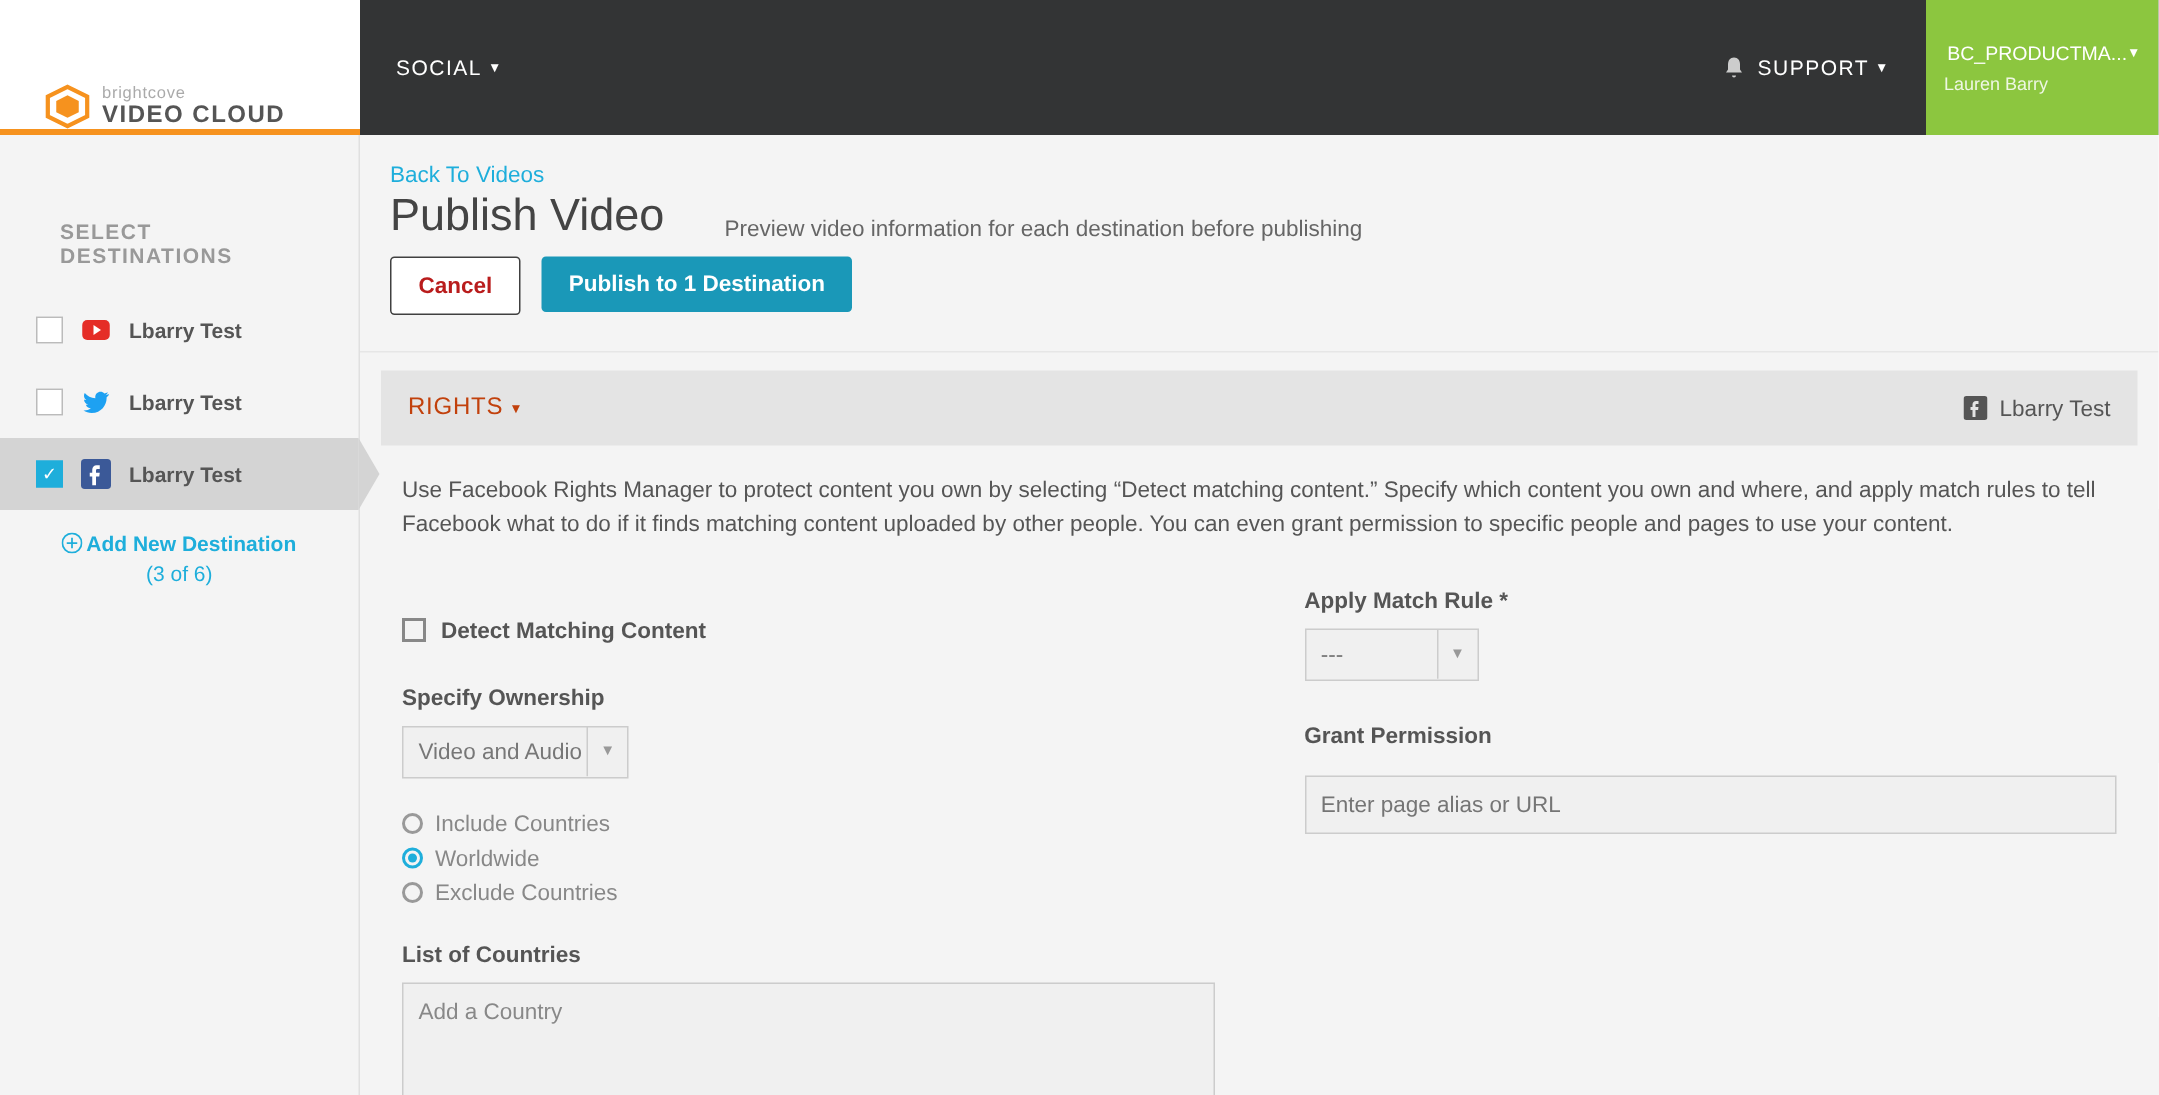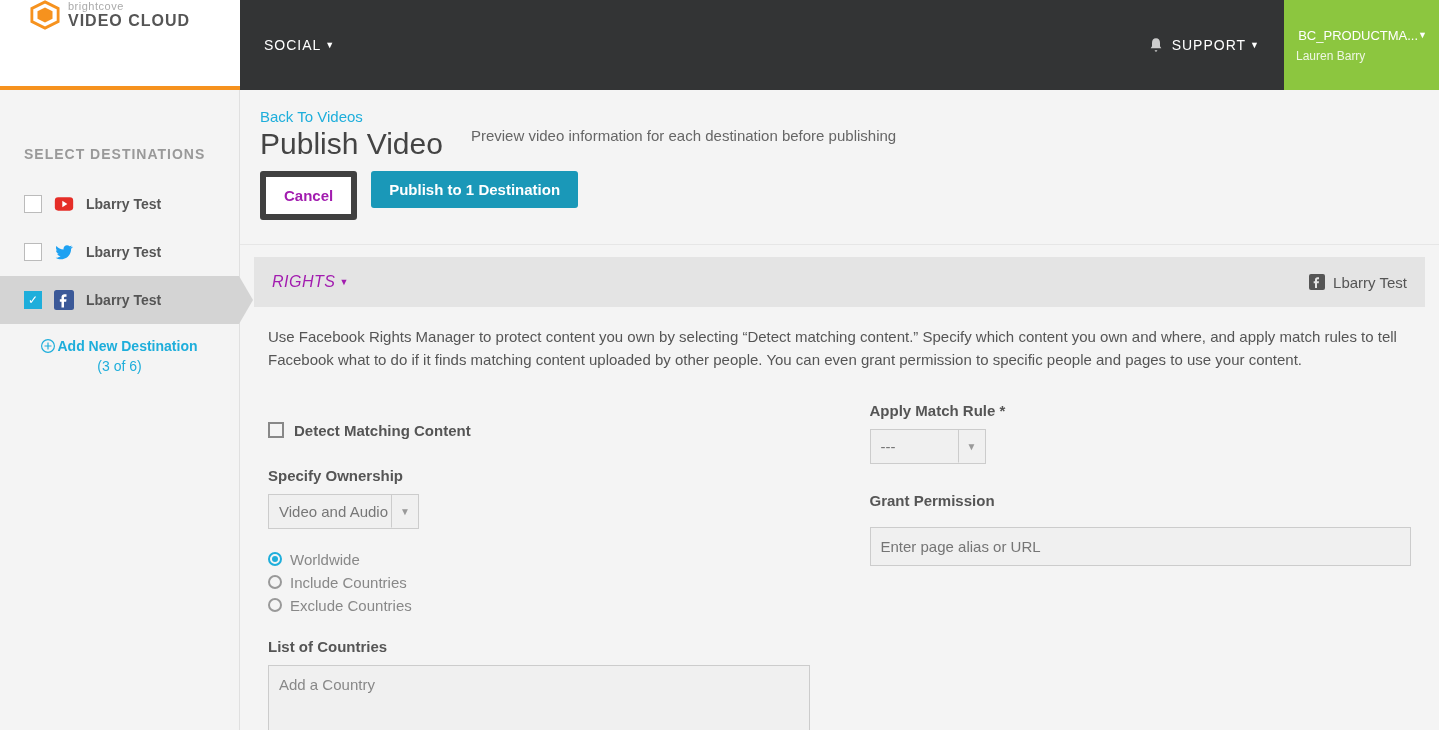--- a/index.html
+++ b/index.html
@@ -1,67 +1,67 @@
 <!DOCTYPE html>
 <html><head>
   <meta charset="utf-8">
   <style>
     * { box-sizing: border-box; margin: 0; padding: 0; }
     body { font-family: Arial, Helvetica, sans-serif; color: #333; font-size: 14px; }
     
     .top-bar { display: flex; height: 90px; background: #333435; }
-    .logo-area { width: 240px; background: #fff; border-bottom: 4px solid #f6921e; display: flex; align-items: flex-start; padding-left: 30px; }
+    .logo-area { width: 240px; background: #fff; border-bottom: 4px solid #f6921e; display: flex; align-items: flex-end; padding-left: 30px; }
     .logo-svg { width: 30px; height: 30px; margin-right: 8px; }
     .logo-text { display: flex; flex-direction: column; line-height: 1.1; }
     .logo-brand { color: #aaa; font-size: 11px; letter-spacing: 0.5px; }
     .logo-product { color: #555; font-size: 16px; font-weight: bold; letter-spacing: 1px; }
     
     .nav-area { flex: 1; display: flex; align-items: center; padding: 0 24px; color: #fff; }
     .nav-left { display: flex; align-items: center; }
     .nav-item { font-size: 14px; letter-spacing: 1px; cursor: pointer; display: flex; align-items: center; gap: 4px; }
     .nav-right { margin-left: auto; display: flex; align-items: center; gap: 8px; }
     .notif-icon { width: 16px; height: 16px; }
     
     .account-area { width: 155px; background: #8cc63f; color: #fff; padding: 16px 12px; display: flex; flex-direction: column; justify-content: center; }
     .account-row { display: flex; align-items: center; justify-content: flex-end; font-size: 13px; }
     .account-name { white-space: nowrap; overflow: hidden; text-overflow: ellipsis; max-width: 120px; }
     .account-user { font-size: 12px; color: rgba(255,255,255,0.85); margin-top: 6px; }
     
     .main { display: flex; min-height: calc(100vh - 90px); }
     .sidebar { width: 240px; background: #f4f4f4; padding-top: 56px; border-right: 1px solid #e0e0e0;}
-    .sidebar-title { font-size: 14px; color: #999; letter-spacing: 1px; padding: 0 24px 18px; font-weight: bold; }
+    .sidebar-title { font-size: 14px; color: #999; letter-spacing: 1px; padding: 0 40px 18px; font-weight: bold; }
     .dest-item { display: flex; align-items: center; gap: 12px; padding: 14px 24px; cursor: pointer; position: relative; }
     .dest-item.active { background: #d4d4d4; }
     .dest-item.active::after {
       content: ''; position: absolute; right: -14px; top: 0; width: 0; height: 0;
       border-top: 24px solid transparent; border-bottom: 24px solid transparent; border-left: 14px solid #d4d4d4;
     }
     .dest-checkbox { width: 18px; height: 18px; border: 1px solid #bbb; background: #fff; flex-shrink: 0; display:flex; align-items:center; justify-content:center;}
     .dest-checkbox.checked { background: #1eaedb; border-color: #1eaedb; color: #fff; font-size: 12px; }
     .dest-icon { width: 20px; height: 20px; flex-shrink: 0; }
     .dest-label { font-weight: bold; color: #555; font-size: 14px; }
     .add-dest { text-align: center; padding: 14px 24px; color: #1eaedb; font-weight: bold; font-size: 14px; cursor: pointer; }
     .add-dest-sub { font-weight: normal; display:block; margin-top:2px;}
     .plus-circle { display:inline-block; vertical-align:middle; margin-right:2px;}
 
     .content { flex: 1; background: #f4f4f4; }
     .content-header { display: flex; align-items: flex-start; padding: 18px 20px 24px; border-bottom: 1px solid #e6e6e6; flex-direction: column;}
     .header-left { flex: 1; }
     .back-link { color: #1eaedb; font-size: 15px; cursor: pointer; }
-    .page-title-row { display: flex; align-items: flex-start; gap: 28px; margin-top: 2px;}
+    .page-title-row { display: flex; align-items: flex-end; gap: 40px; margin-top: 2px;}
     .page-title { font-size: 30px; font-weight: normal; color: #444; }
     .page-subtitle { color: #666; font-size: 15px; }
     .header-actions { display: flex; gap: 14px; align-items: flex-start; margin-top: 10px;}
     .btn { padding: 10px 18px; border-radius: 3px; font-size: 15px; font-weight: bold; cursor: pointer; border: none; }
-    .btn-cancel { background: #fff; color: #a21caf; border: 6px solid #404040; }
+    .btn-cancel { background: #fff; color: #b91c1c; border: 1px solid #404040; }
     .btn-publish { background: #1a98b8; color: #fff; }
     
     .panel { margin: 12px 14px 0; }
     .panel-header { background: #e4e4e4; padding: 16px 18px; display: flex; align-items: center; justify-content: space-between; }
-    .panel-title { font-size: 16px; color: #a21caf; letter-spacing: 0.5px; display: flex; align-items: center; gap: 4px; font-style: italic; }
+    .panel-title { font-size: 16px; color: #c2410c; letter-spacing: 0.5px; display: flex; align-items: center; gap: 4px; }
     .panel-dest { display: flex; align-items: center; gap: 8px; color: #555; font-size: 15px; }
     .fb-mini { width: 16px; height: 16px; }
     
     .desc { padding: 18px 14px 12px; color: #555; line-height: 1.55; font-size: 15px; }
     
     .form-cols { display: flex; gap: 60px; padding: 18px 14px; }
     .col { flex: 1; }
     .col-left { max-width: 560px; }
     
     .checkbox-row { display: flex; align-items: center; gap: 10px; margin-bottom: 28px; margin-top: 20px; }
@@ -211,31 +211,31 @@
           </div>
           
           <div class="field-label">Specify Ownership</div>
           <div class="select-box">
             <span>Video and Audio</span>
             <span class="caret">▼</span>
           </div>
           
           <div class="radio-group">
             <div class="radio-row">
+              <div class="radio-outer unchecked"></div>
+              <span class="radio-label">Include Countries</span>
+            </div>
+            <div class="radio-row">
               <div class="radio-outer">
                   <div class="radio-inner"></div>
                 </div>
               <span class="radio-label">Worldwide</span>
             </div>
             <div class="radio-row">
               <div class="radio-outer unchecked"></div>
-              <span class="radio-label">Include Countries</span>
-            </div>
-            <div class="radio-row">
-              <div class="radio-outer unchecked"></div>
               <span class="radio-label">Exclude Countries</span>
             </div>
           </div>
           
           <div class="countries-box">
             <div class="field-label">List of Countries</div>
             <div class="textarea-box">Add a Country</div>
           </div>
         </div>
 

